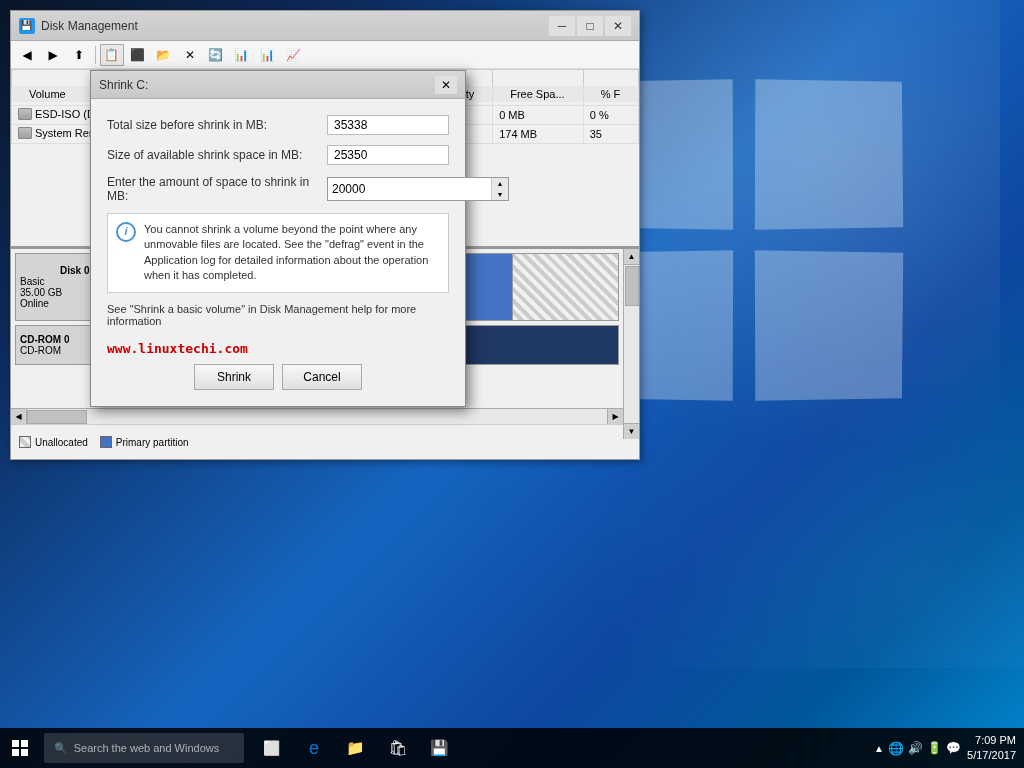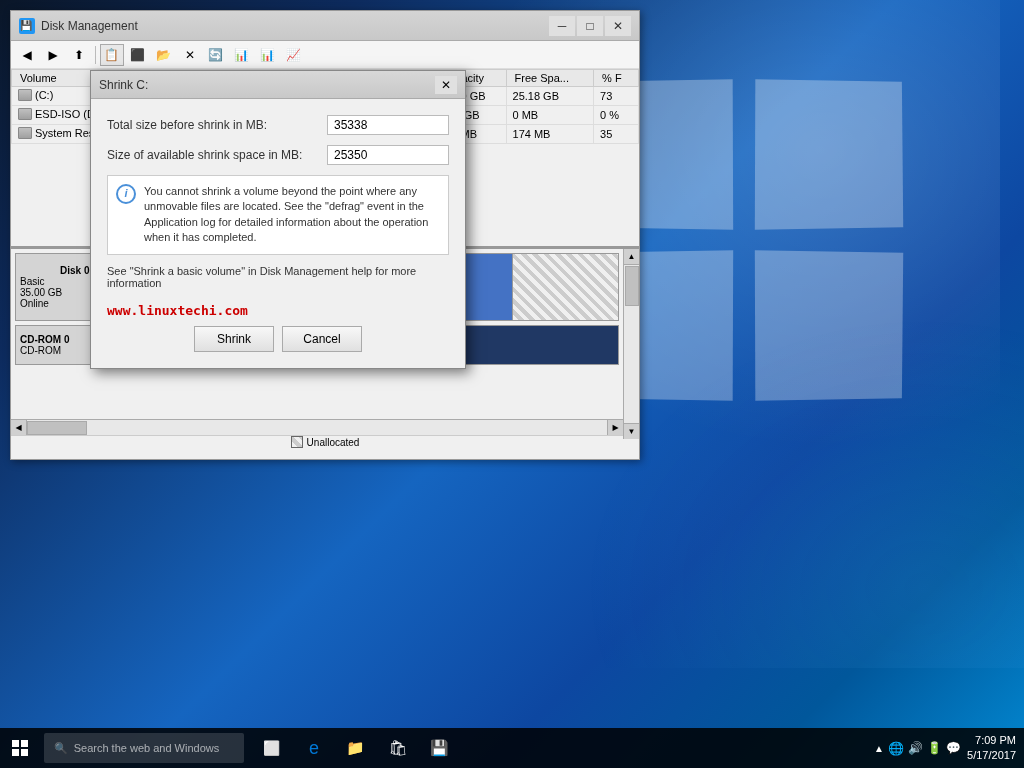--- a/index.html
+++ b/index.html
@@ -258,26 +258,26 @@
       overflow: auto;
       border-bottom: 3px solid #999;
     }
     .volume-table {
       width: 100%;
       border-collapse: collapse;
     }
     .volume-table th {
       background: #e8e8e8;
       border: 1px solid #ccc;
-      padding: 2px 8px;
+      padding: 2px 17px;
       text-align: left;
       font-weight: normal;
       font-size: 11px;
       position: sticky;
-      top: 0;
+      top: 16px;
     }
     .volume-table td {
       border: 1px solid #ddd;
       padding: 2px 6px;
       font-size: 11px;
     }
     .volume-icon {
       display: inline-flex;
       align-items: center;
       gap: 3px;
@@ -338,30 +338,29 @@
         45deg,
         #f0f0f0,
         #f0f0f0 4px,
         #ccc 4px,
         #ccc 8px
       );
     }
 
     
     .legend-bar {
-      height: 24px;
+      height: 35px;
       background: #f0f0f0;
       border-top: 1px solid #ccc;
       display: flex;
       align-items: center;
       padding: 0 8px;
       gap: 12px;
       font-size: 10px;
       flex-shrink: 0;
-      flex-direction: column;
     }
     .legend-item {
       display: flex;
       align-items: center;
       gap: 4px;
     }
     .legend-swatch {
       width: 12px;
       height: 12px;
       border: 1px solid #666;
@@ -695,20 +694,30 @@
       <div class="dialog-field">
         <span class="dialog-label">Total size before shrink in MB:</span>
         <div style="flex:1; background:white; border:1px solid #bbb; padding:2px 6px; font-size:12px;">35338</div>
       </div>
 
       <div class="dialog-field">
         <span class="dialog-label">Size of available shrink space in MB:</span>
         <div style="flex:1; background:white; border:1px solid #bbb; padding:2px 6px; font-size:12px;">25350</div>
       </div>
 
+      <div class="dialog-field">
+        <span class="dialog-label">Enter the amount of space to shrink in MB:</span>
+        <div class="dialog-input-wrap">
+          <input class="dialog-input" type="text" value="20000" style="">
+          <div class="spinner-btns">
+            <button class="spin-btn">▲</button>
+            <button class="spin-btn">▼</button>
+          </div>
+        </div>
+      </div>
 
 
       <div class="dialog-info-box">
         <div class="info-icon">i</div>
         <span>You cannot shrink a volume beyond the point where any unmovable files are located. See the "defrag" event in the Application log for detailed information about the operation when it has completed.</span>
       </div>
 
       <div class="dialog-link">
         <span>See "Shrink a basic volume" in Disk Management help for more information</span>
       </div>

